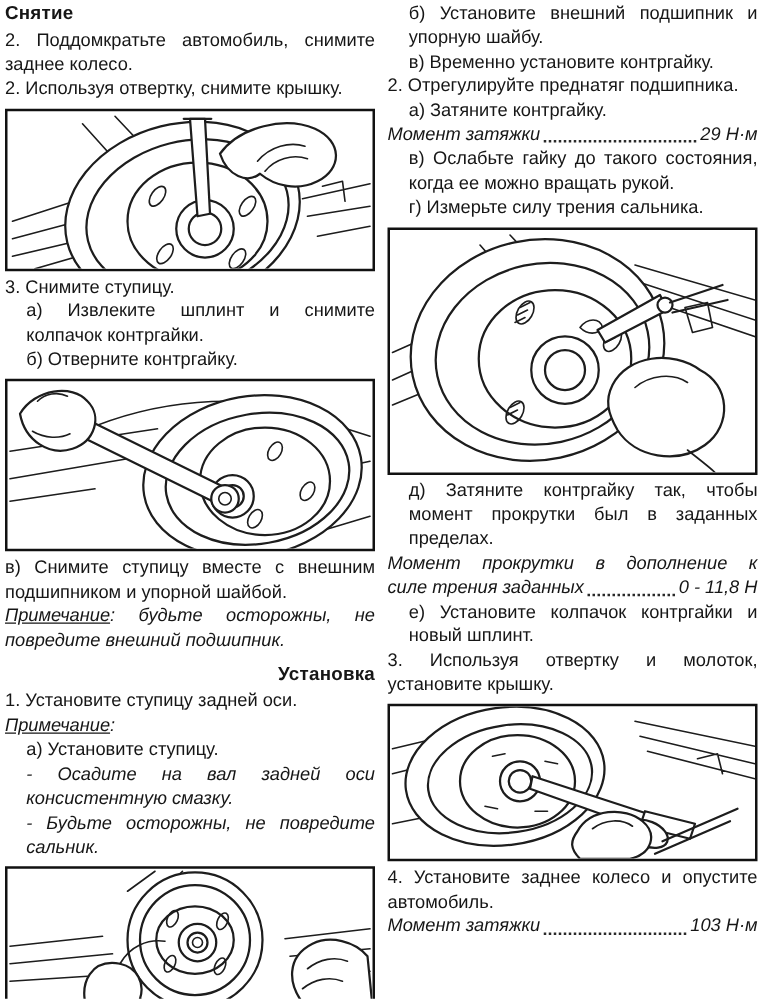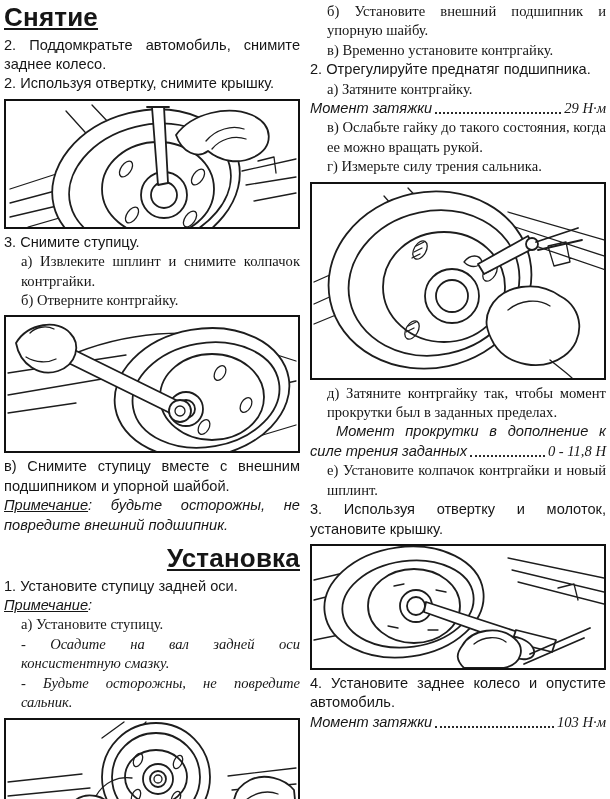--- a/index.html
+++ b/index.html
@@ -5,34 +5,34 @@
   html,body{margin:0;padding:0;}
   body{
     width:610px;height:799px;overflow:hidden;
     background:#ffffff;color:#161616;
     font-family:"Liberation Sans","DejaVu Sans",sans-serif;
     font-size:14.6px;line-height:1.33;
   }
   .page{display:flex;gap:10px;padding:2px 2px 0 4px;box-sizing:border-box;width:610px;}
   .col{width:296px;flex:0 0 296px;}
   h2.sect{
-    font-size:26px;line-height:1.1;font-weight:bold;
-    margin:1px 0 4px 0;letter-spacing:0.2px;text-decoration:underline;
+    font-size:15px;line-height:1.1;font-weight:bold;
+    margin:1px 0 4px 0;letter-spacing:0.2px;
   }
   h2.sect.second{margin-top:9px;text-align:right;}
   p.t{margin:0;text-align:justify;}
   p.t.sp{margin-bottom:4px;}
-  .ind{padding-left:17px;font-family:Liberation Serif, serif;}
+  .ind{padding-left:17px;}
   .it{font-style:italic;}
   .u{text-decoration:underline;}
   .torque{display:flex;align-items:flex-end;font-style:italic;}
   .torque .lead{white-space:nowrap;}
   .torque .leader{flex:1;border-bottom:2px dotted #2a2a2a;margin:0 3px 4px 3px;min-width:14px;}
-  .torque .val{white-space:nowrap;font-family:Liberation Serif, serif;}
-  .just2{text-align:justify;text-align-last:justify;font-style:italic;margin-left:26px;}
+  .torque .val{white-space:nowrap;}
+  .just2{text-align:justify;text-align-last:justify;font-style:italic;}
   .fig{
     border:2px solid #111;background:#fff;
     margin:5px 0 4px 0;overflow:hidden;
   }
   .fig svg{display:block;}
   .lineart{stroke:#1d1d1d;stroke-width:1.8;fill:none;stroke-linecap:round;stroke-linejoin:round;}
   .lineart .w{fill:#ffffff;}
   .lineart .thin{stroke-width:1.3;}
 </style>
 </head>

